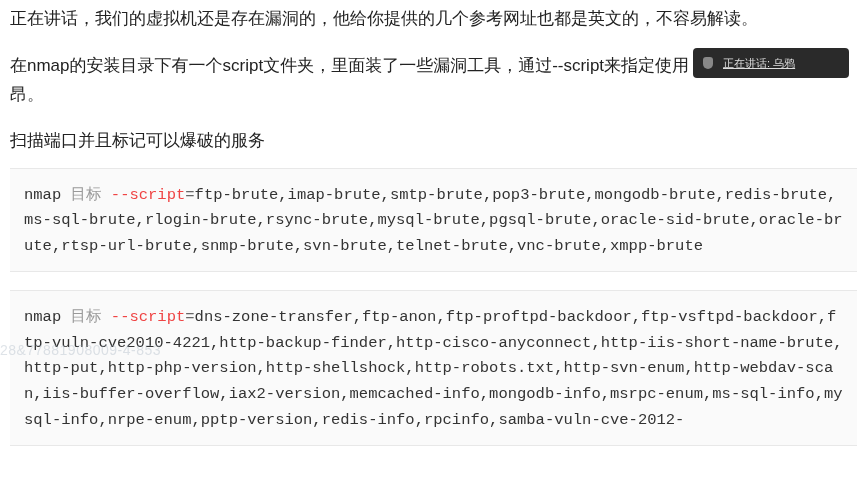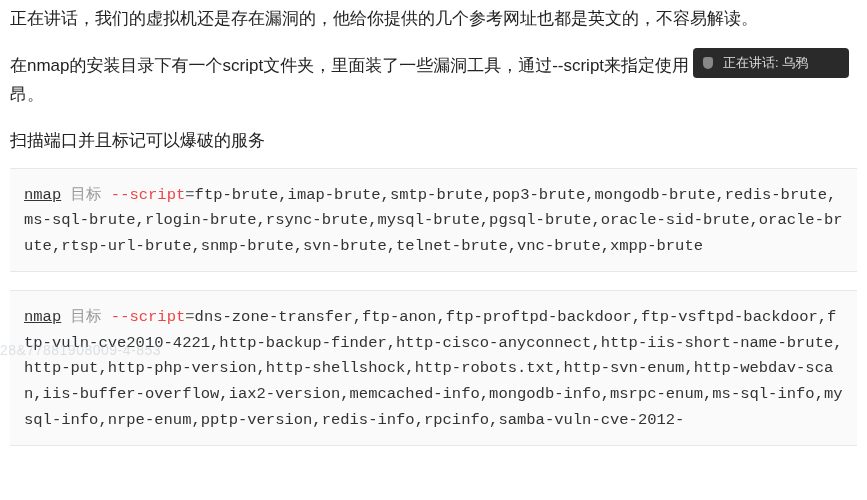--- a/index.html
+++ b/index.html
@@ -41,22 +41,23 @@
     }
     .floating-notice .mic-icon {
       position: absolute;
       left: 10px;
       width: 10px;
       height: 12px;
       background: #888;
       border-radius: 3px 3px 5px 5px;
     }
     .floating-notice-text {
-      font-size: 13px;
+      font-size: 11px;
       color: #ddd;
+      text-decoration: underline;
     }
     .heading {
       font-size: 17px;
       margin-top: 19px;
       margin-bottom: 16px;
       color: #222;
     }
     .code-block {
       background: #fafafa;
       border-top: 1px solid #e8e8e8;
@@ -68,21 +69,21 @@
       line-height: 1.65;
       color: #333;
       white-space: pre-wrap;
       word-break: break-all;
       position: relative;
       overflow: hidden;
     }
     .code-block .kw-punct { color: #666; }
     .code-block .kw-flag { color: #ef4444; }
     .code-block .kw-target { color: #999; font-family: Liberation Serif, serif; }
-    .code-block .kw-cmd { color: #333; text-decoration: underline; }
+    .code-block .kw-cmd { color: #333; }
     .code-block .kw-text { color: #333; }
     .watermark {
       position: absolute;
       left: 0px;
       top: 342px;
       font-size: 14px;
       color: rgba(160, 175, 190, 0.35);
       letter-spacing: 0.5px;
       pointer-events: none;
     }

